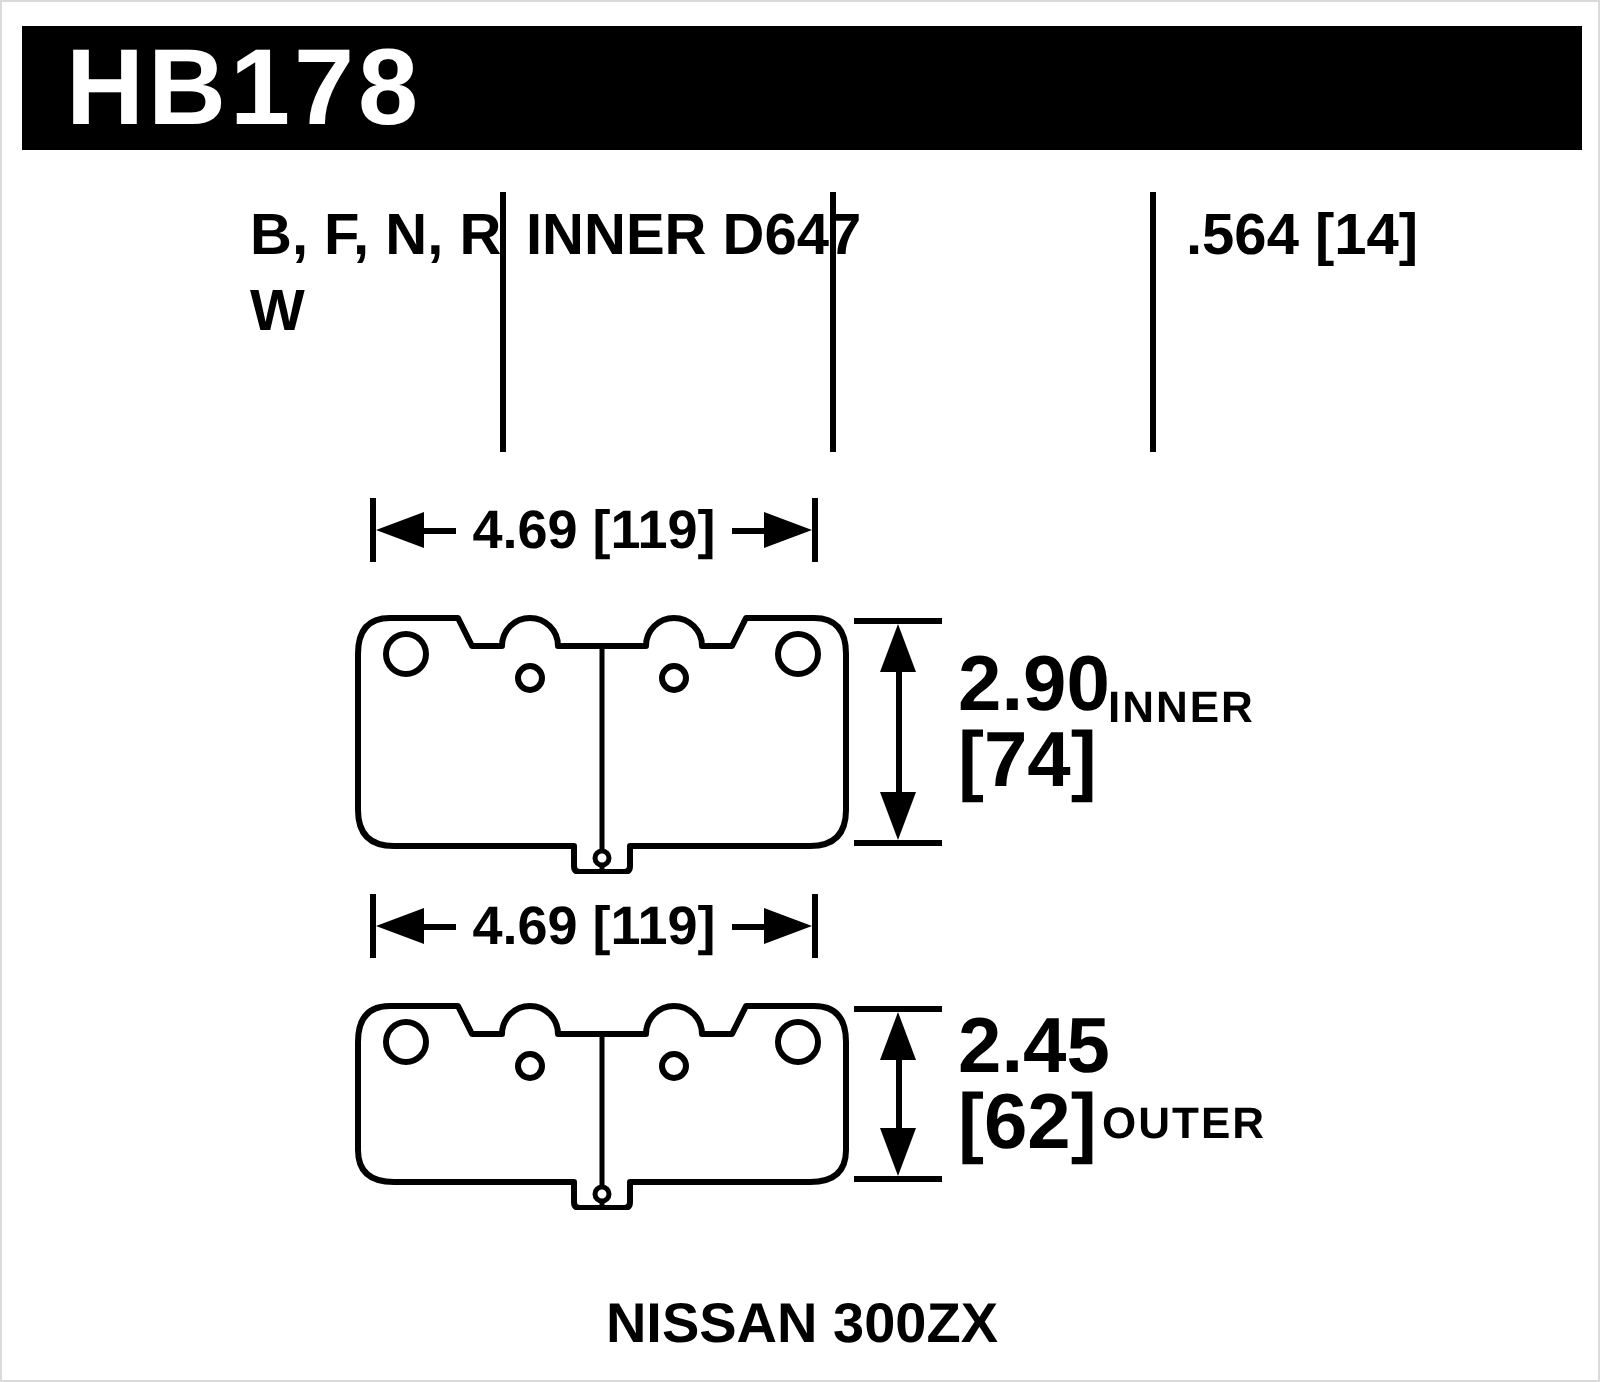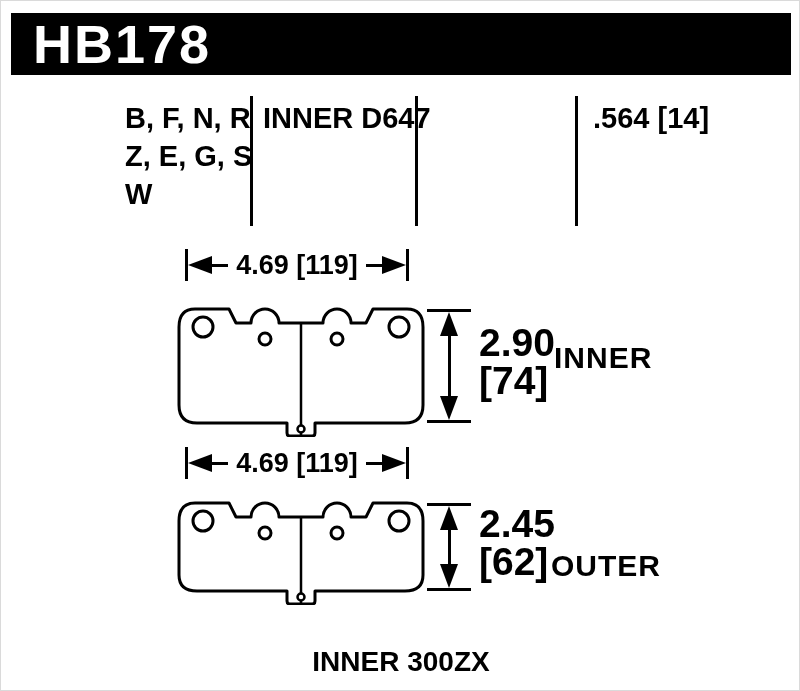--- a/index.html
+++ b/index.html
@@ -25,35 +25,34 @@
   .dim-h .dim-label { font-size:27px; font-weight:bold; padding:0 8px; white-space:nowrap; }
 
   
   .dim-v { display:flex; flex-direction:column; align-items:center; width:44px; }
   .dim-v .ext { height:3px; width:44px; background:#000; }
   .dim-v .seg { width:3px; flex:1; background:#000; }
   .ah-up   { width:0; height:0; border-bottom:24px solid #000; border-left:9px solid transparent; border-right:9px solid transparent; }
   .ah-down { width:0; height:0; border-top:24px solid #000; border-left:9px solid transparent; border-right:9px solid transparent; }
 
   .dims-label { font-size:39px; font-weight:bold; line-height:38px; white-space:nowrap; }
-  .side-label { font-size:30px; font-weight:bold; letter-spacing:1px; white-space:nowrap; }
+  .side-label { font-size:22px; font-weight:bold; letter-spacing:1px; white-space:nowrap; }
   .footer-label { width:800px; text-align:center; font-size:28px; font-weight:bold; }
 </style>
 </head>
 <body>
 
 <div class="page">
 
   <div class="abs header-bar">
     <div class="part-number">HB178</div>
   </div>
 
   <div class="abs spec-text" style="left:124px; top:98px;">
     <div>B, F, N, R</div>
-    <div>Z, E, G, S</div>
     <div>W</div>
   </div>
 
   <div class="abs vline" style="left:249px; top:95px; height:130px;"></div>
 
   <div class="abs spec-text" style="left:262px; top:98px;">
     <div>INNER D647</div>
   </div>
 
   <div class="abs vline" style="left:414px; top:95px; height:130px;"></div>
@@ -118,15 +117,15 @@
     <div class="ah-up"></div>
     <div class="seg"></div>
     <div class="ah-down"></div>
     <div class="ext"></div>
   </div>
 
   <div class="abs dims-label" style="left:478px; top:504px;">2.45</div>
   <div class="abs dims-label" style="left:478px; top:542px;text-align:center;">[62]</div>
   <div class="abs side-label" style="left:550px; top:548px;">OUTER</div>
 
-  <div class="abs footer-label" style="left:0px; top:645px;">INNER 300ZX</div>
+  <div class="abs footer-label" style="left:0px; top:645px;">NISSAN 300ZX</div>
 
 </div>
 
 </body></html>

